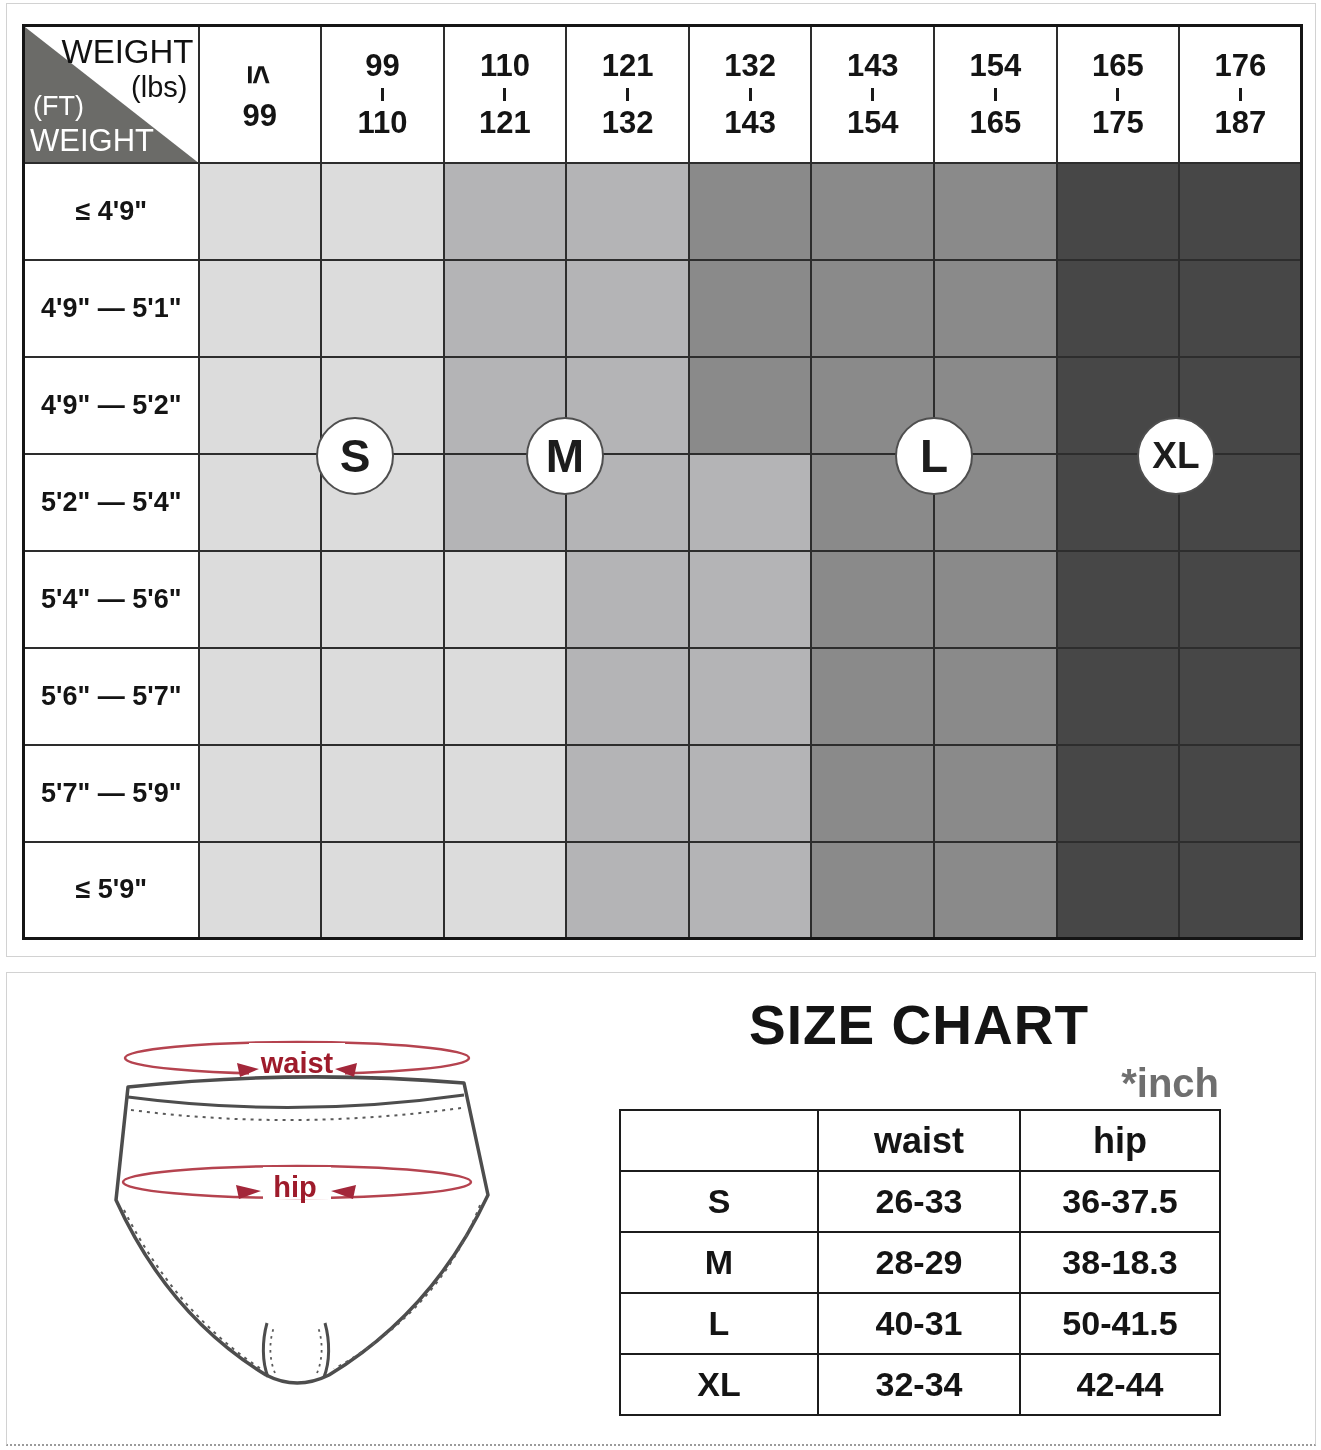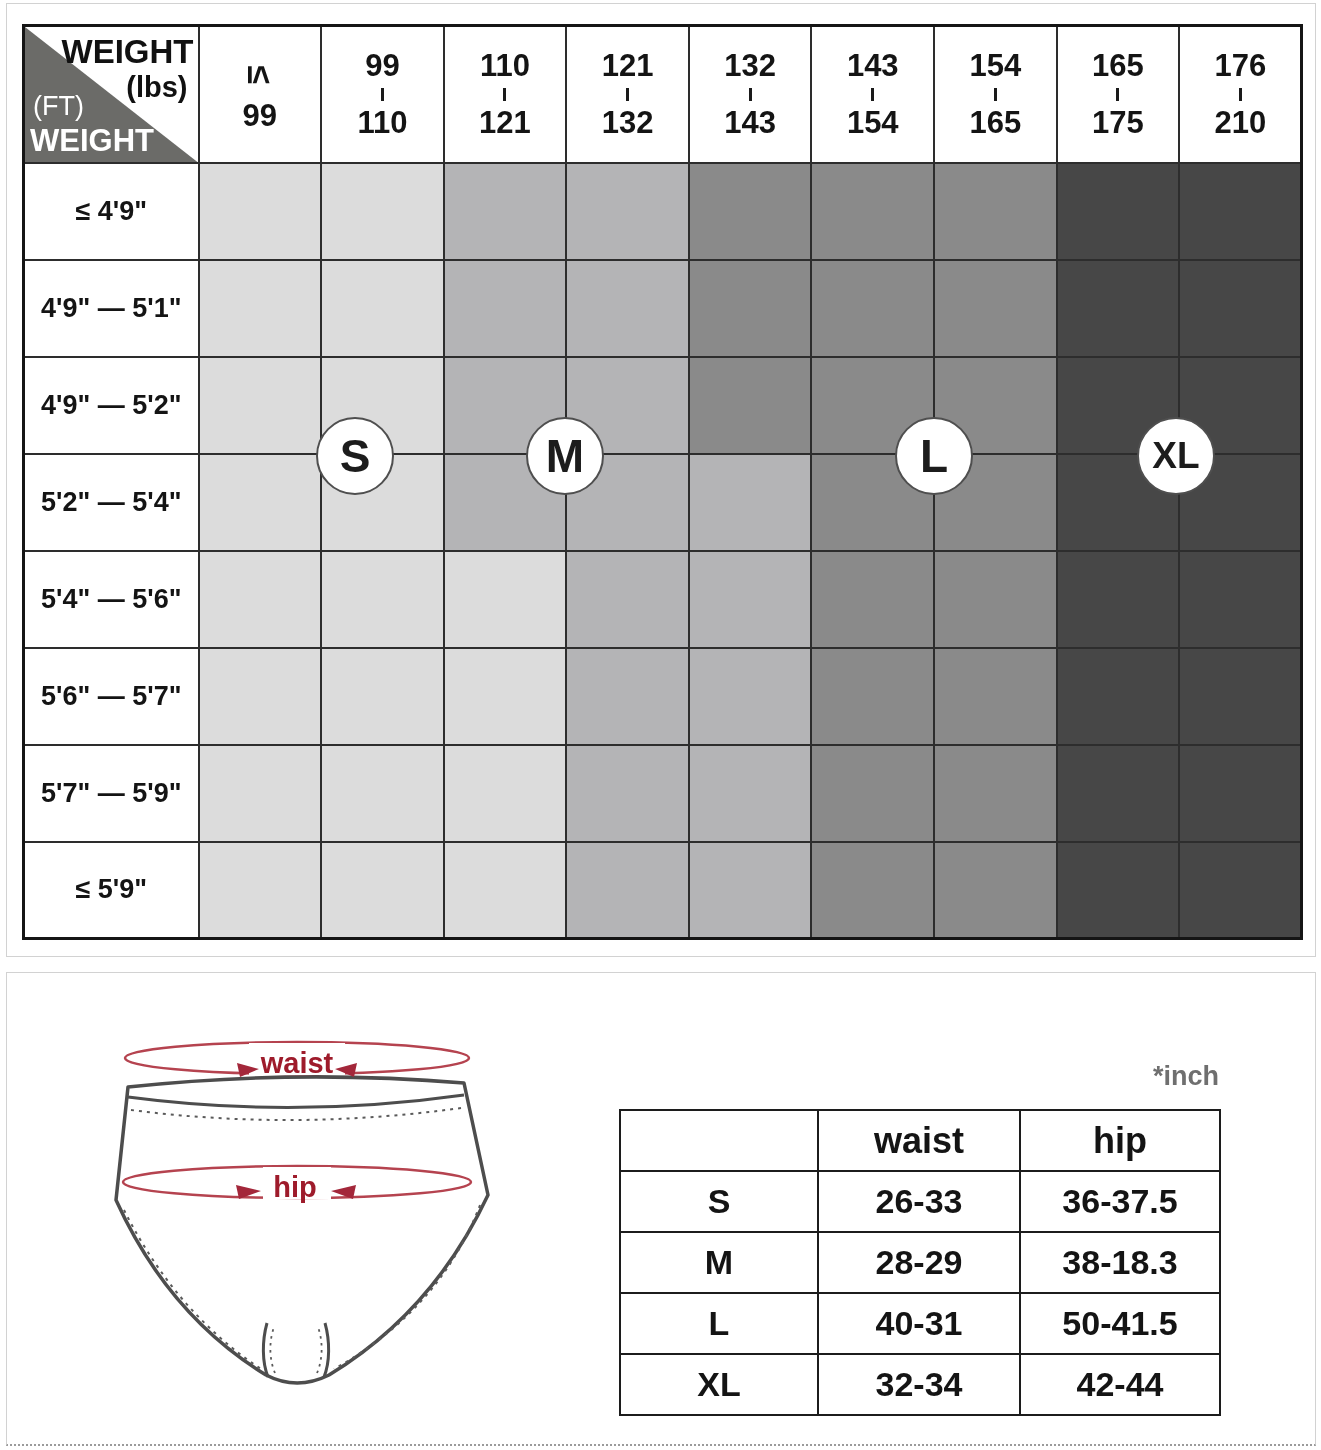--- a/index.html
+++ b/index.html
@@ -16,21 +16,21 @@
   .hw-table {
     position:absolute; left:15px; top:20px;
     border-collapse:collapse; table-layout:fixed;
     width:1279px; border:3px solid #151515;
   }
   .hw-table th, .hw-table td { border:2px solid #2d2d2d; padding:0; }
   .hw-table .hdr-row  { height:137px; }
   .hw-table .body-row { height:97px; }
   .corner-cell { position:relative; overflow:hidden; background:#fff; }
   .corner-cell svg { position:absolute; left:0; top:0; }
-  .corner-txt { position:absolute; font-weight:bold; line-height:1; white-space:nowrap; }
+  .corner-txt { position:absolute; font-weight:normal; line-height:1; white-space:nowrap; }
   .ct-weight { right:4px;  top:8px;  font-size:33px; color:#111; }
   .ct-lbs    { right:10px; top:46px; font-size:29px; color:#111; }
   .ct-ft     { left:8px;   top:66px; font-size:27px; color:#fff; font-weight:normal; }
   .ct-height { left:5px;   bottom:6px; font-size:31px; color:#fff; }
   .wcol-th { background:#fff; font-weight:bold; font-size:31px; color:#141414; vertical-align:middle; }
   .wcol-inner { display:flex; flex-direction:column; align-items:center; justify-content:center; gap:4px; }
   .wcol-sep { width:3px; height:13px; background:#1a1a1a; }
   .leq-rot { display:inline-block; transform:rotate(90deg); font-size:34px; }
   .hrow-th { background:#fff; font-weight:bold; font-size:27px; color:#141414; text-align:center; white-space:nowrap; }
   .z-S  { background:#dcdcdc; }
@@ -46,21 +46,21 @@
   }
 
   
   .sc-title {
     position:absolute; left:612px; top:20px; width:600px;
     text-align:center; font-size:55px; font-weight:bold; color:#141414;
     letter-spacing:1px; white-space:nowrap;
   }
   .sc-unit {
     position:absolute; right:96px; top:88px;
-    font-size:27px; font-weight:bold; color:#6f6f6f;
+    font-size:40px; font-weight:bold; color:#6f6f6f;
   }
   .sc-table {
     position:absolute; left:612px; top:136px;
     border-collapse:collapse; table-layout:fixed; width:600px;
     border:2px solid #1c1c1c;
   }
   .sc-table th, .sc-table td {
     border:2px solid #1c1c1c; height:59px; text-align:center;
     font-weight:bold; color:#141414; font-size:34px; padding:0;
   }
@@ -149,21 +149,21 @@
               <div class="wcol-inner">
                 <span>165</span>
                 <span class="wcol-sep"></span>
                 <span>175</span>
               </div>
             </th>
             <th class="wcol-th">
               <div class="wcol-inner">
                 <span>176</span>
                 <span class="wcol-sep"></span>
-                <span>210</span>
+                <span>187</span>
               </div>
             </th>
           </tr>
       </thead>
       <tbody id="hw-body">
           <tr class="body-row">
             <th class="hrow-th">≤ 4'9"</th>
             <td class="z-S" style="background: rgb(220, 220, 220);"></td>
             <td class="z-S" style="background: rgb(220, 220, 220);"></td>
             <td class="z-M" style="background: rgb(180, 180, 182);"></td>
@@ -294,20 +294,21 @@
         <text id="waist-text" x="206" y="48" text-anchor="middle" font-size="29" font-weight="bold" fill="#9e1b2b" font-family="Liberation Sans, sans-serif">waist</text>
 
         <ellipse id="hip-ellipse" cx="206" cy="157" rx="174" ry="16" fill="none" stroke="#b5434f" stroke-width="2.5"></ellipse>
         <rect x="172" y="142" width="68" height="32" fill="#ffffff"></rect>
         <polygon id="hip-arrow-l" points="145,160 170,166 148,174" fill="#a3273a"></polygon>
         <polygon id="hip-arrow-r" points="265,160 240,166 262,174" fill="#a3273a"></polygon>
         <text id="hip-text" x="204" y="172" text-anchor="middle" font-size="29" font-weight="bold" fill="#9e1b2b" font-family="Liberation Sans, sans-serif">hip</text>
       </svg>
     </div>
 
+    <div class="sc-title">SIZE CHART</div>
     <div class="sc-unit">*inch</div>
 
     <table class="sc-table">
       <colgroup>
           <col style="width:198px">
           <col style="width:202px">
           <col style="width:200px">
         </colgroup>
       <thead>
         <tr id="sc-header-row">

